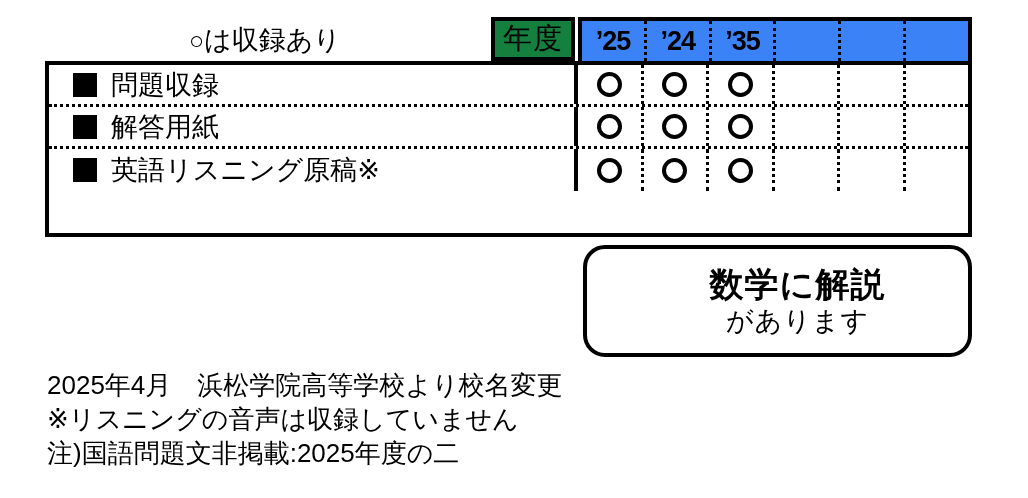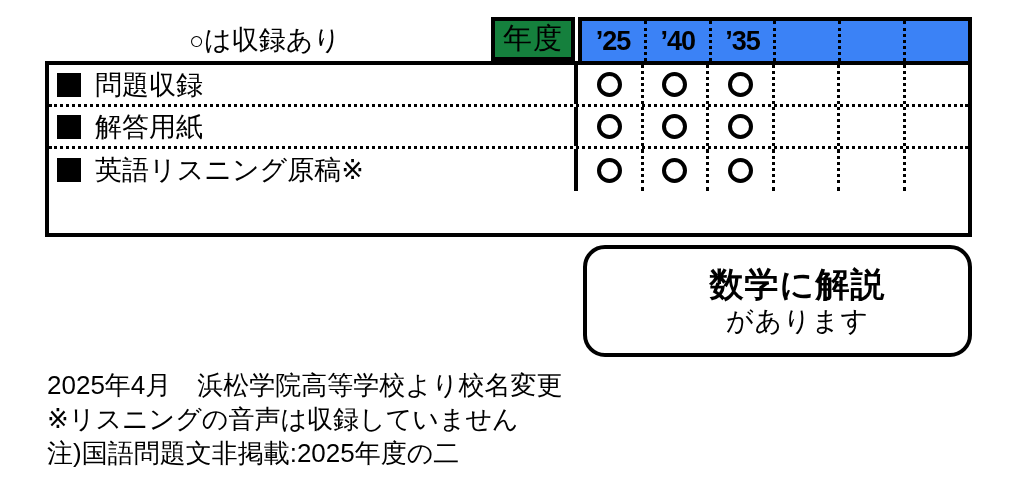--- a/index.html
+++ b/index.html
@@ -97,21 +97,21 @@
   }
   .trow:last-child { border-bottom: none; }
 
   .label-cell {
     width: 529px;
     flex: 0 0 529px;
     display: flex;
     align-items: center;
     border-right: 4px solid #000;
     box-sizing: border-box;
-    padding-left: 8px;
+    padding-left: 24px;
   }
   .bullet {
     width: 24px;
     height: 24px;
     background: #000;
     flex: 0 0 24px;
     margin-right: 14px;
   }
   .label-text {
     font-size: 27px;
@@ -189,21 +189,21 @@
 <div id="caption">
   <span class="circle-glyph">○</span><span>は収録あり</span>
 </div>
 
 <div id="year-head">
   <span>年度</span>
 </div>
 
 <div id="year-strip">
   <div class="ycell">’25</div>
-  <div class="ycell">’40</div>
+  <div class="ycell">’24</div>
   <div class="ycell">’35</div>
   <div class="ycell"></div>
   <div class="ycell"></div>
   <div class="ycell"></div>
 </div>
 
 <div id="main-table">
 
   <div class="trow">
     <div class="label-cell">

